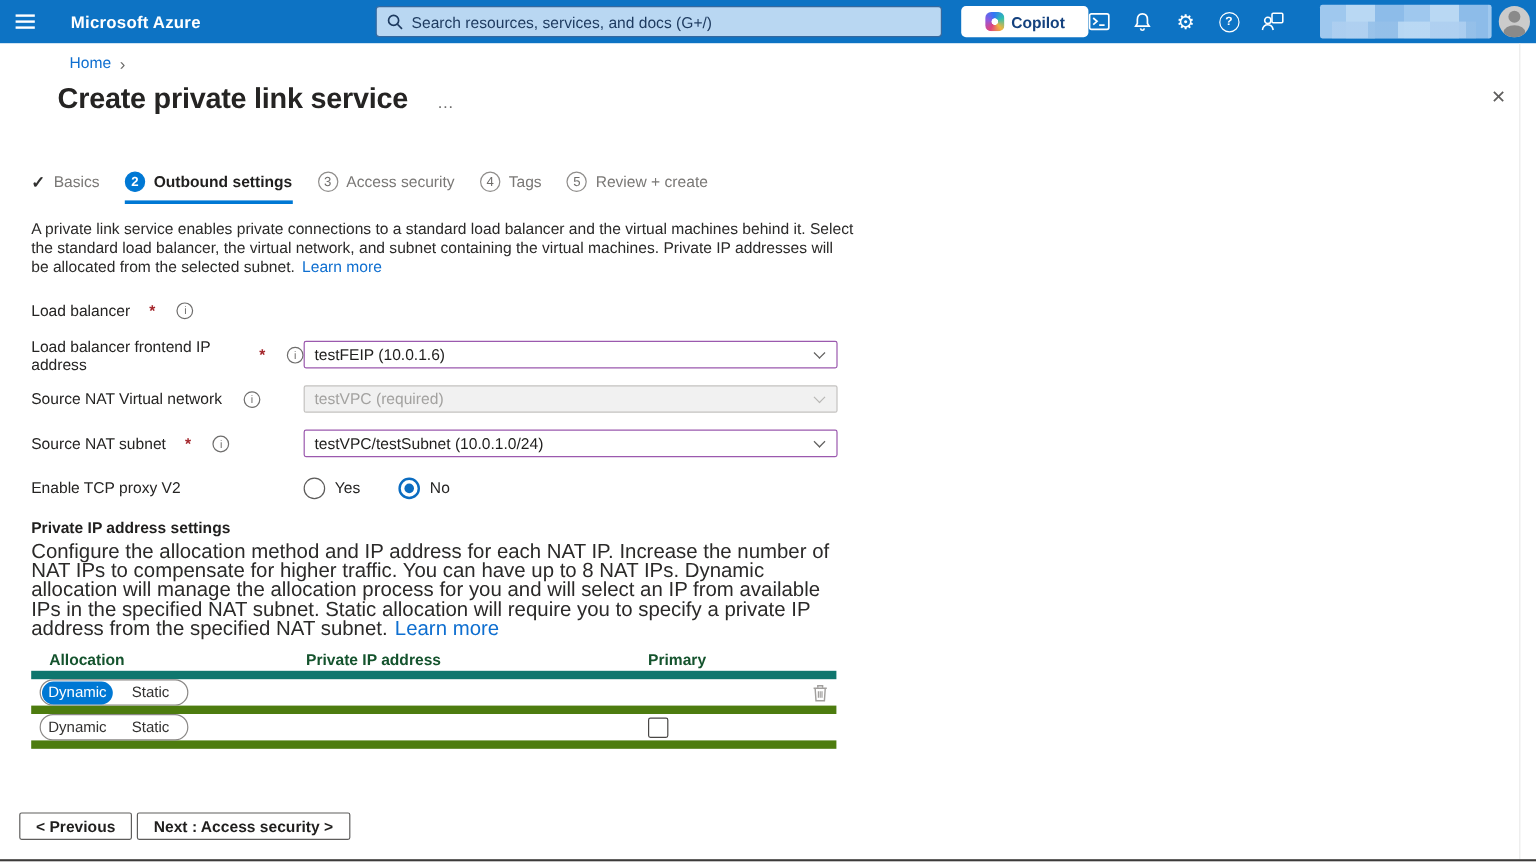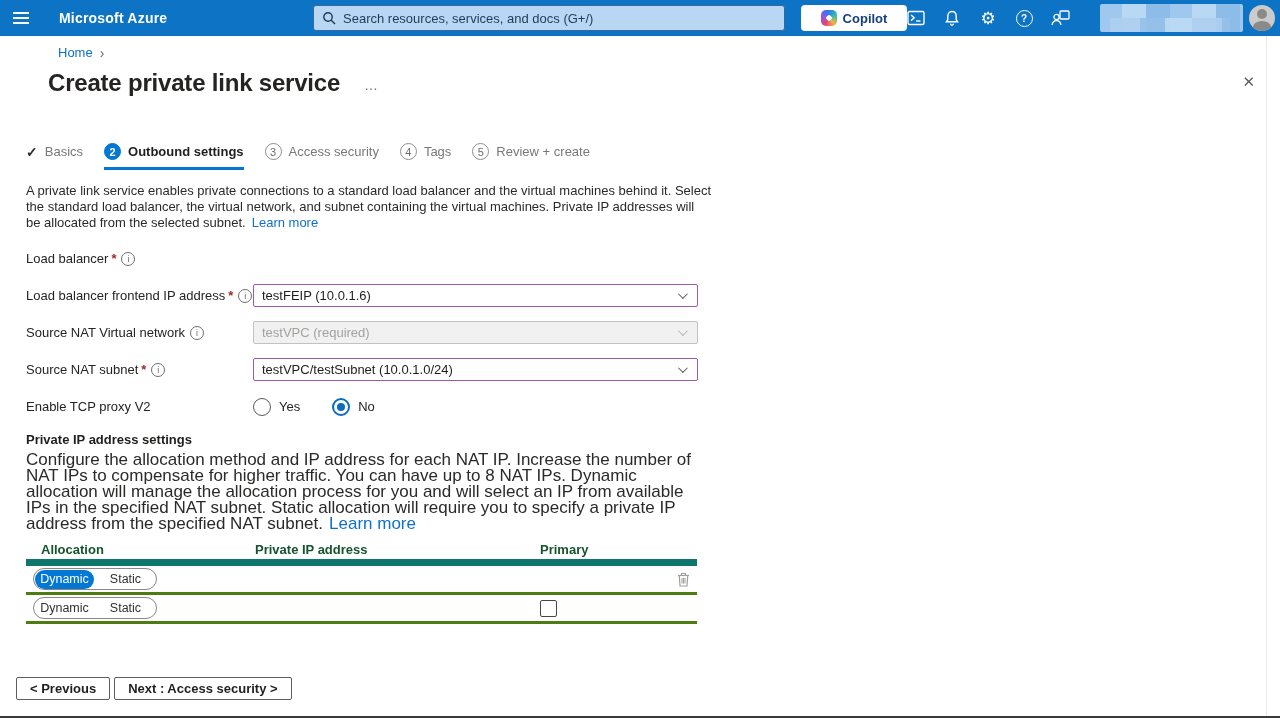--- a/index.html
+++ b/index.html
@@ -90,21 +90,21 @@
   
   .intro { position: absolute; top: 183px; left: 26px; width: 686px; font-size: 13px;
     line-height: 16px; color: #2b2a29; }
   .link { color: #0f6fd0; cursor: pointer; text-decoration: none; }
   .intro .link { margin-left: 6px; }
 
   
   .form { position: absolute; top: 247px; left: 26px; width: 672px; }
   .form-row { display: flex; align-items: center; height: 23px; margin-bottom: 14px; }
   .form-label { width: 227px; flex: none; font-size: 13px; color: #252423;
-    display: flex; align-items: center; gap: 2px; }
+    display: flex; align-items: center; gap: 15px; }
   .req { color: #a4262c; font-weight: 700; margin-left: 1px; }
   .info-icon { width: 14px; height: 14px; border: 1px solid #6e6d6c; border-radius: 50%;
     color: #6e6d6c; font-size: 9px; display: inline-flex; align-items: center; justify-content: center;
     cursor: default; margin-left: 3px; flex: none; font-style: normal; }
   .dropdown { width: 445px; height: 23px; border: 1px solid #9b59ae; border-radius: 2px;
     background: #fff; display: flex; align-items: center; justify-content: space-between;
     padding: 0 12px 0 8px; font-size: 13px; color: #1f1e1d; cursor: pointer; }
   .chevron { width: 7px; height: 7px; border-right: 1.5px solid #5f5e5d; border-bottom: 1.5px solid #5f5e5d;
     transform: rotate(45deg) translateY(-2px); flex: none; }
   .dropdown.disabled { background: #f1f1f1; border-color: #c4c2c0; color: #a3a2a0; cursor: default; }
@@ -118,21 +118,21 @@
   
   .section-heading { position: absolute; top: 432px; left: 26px; font-size: 13px; font-weight: 700; color: #201f1e; }
   .section-text { position: absolute; top: 452px; left: 26px; width: 686px; font-size: 17px;
     line-height: 16px; color: #2b2a29; }
   .section-text .link { margin-left: 6px; }
 
   
   .ip-table { position: absolute; top: 539px; left: 26px; width: 671px; }
   .t-head { display: flex; height: 27px; align-items: center; border-bottom: 7px solid #0f766e;
     font-size: 13px; font-weight: 700; color: #14532d; }
-  .t-row { display: flex; height: 29px; align-items: center; border-bottom: 3px solid #4d7c0f; }
+  .t-row { display: flex; height: 29px; align-items: center; border-bottom: 7px solid #4d7c0f; }
   .col1 { width: 229px; flex: none; padding-left: 7px; }
   .t-head .col1 { padding-left: 15px; }
   .col2 { width: 285px; flex: none; }
   .col3 { flex: 1; display: flex; align-items: center; }
   .alloc-toggle { display: inline-flex; align-items: center; height: 22px; border: 1px solid #8a8886;
     border-radius: 12px; background: #fff; }
   .alloc-opt { width: 59px; height: 19px; line-height: 19px; margin: 1px; text-align: center;
     font-size: 12.5px; color: #323130; border-radius: 10px; cursor: pointer; }
   .alloc-opt.selected { background: #0078d4; color: #fff; }
   .trash-btn { margin-left: auto; margin-right: 7px; cursor: pointer; display: flex; align-items: center; }

